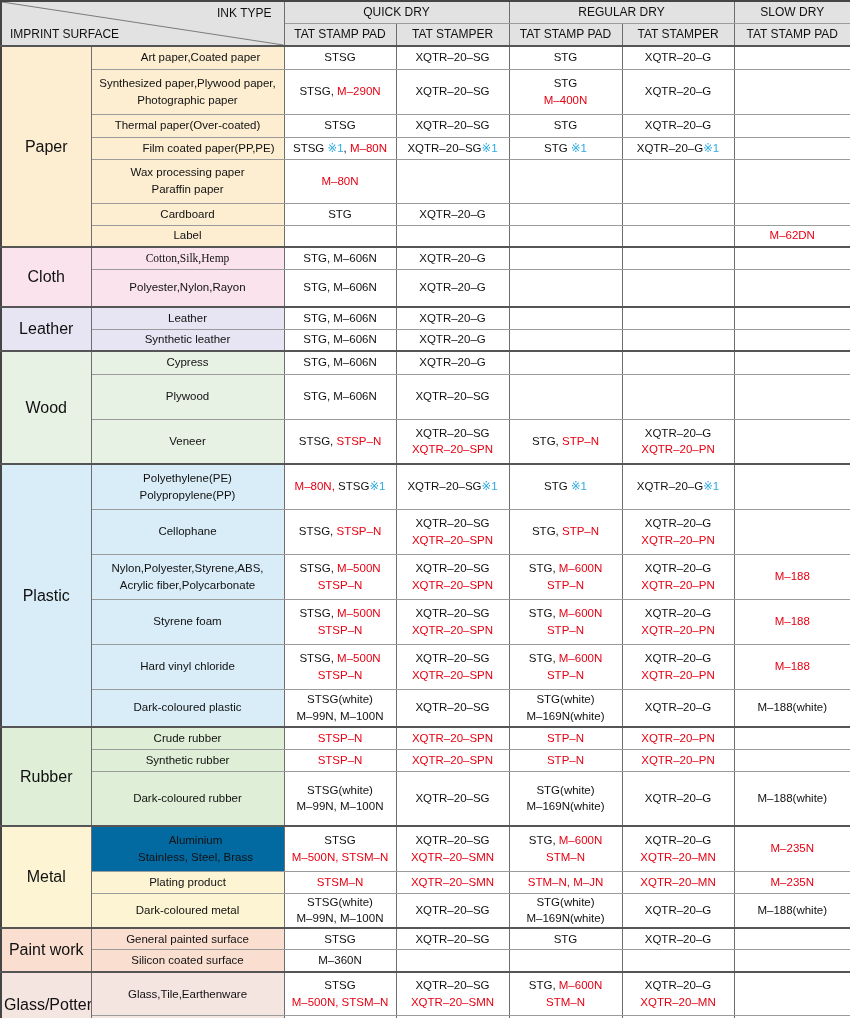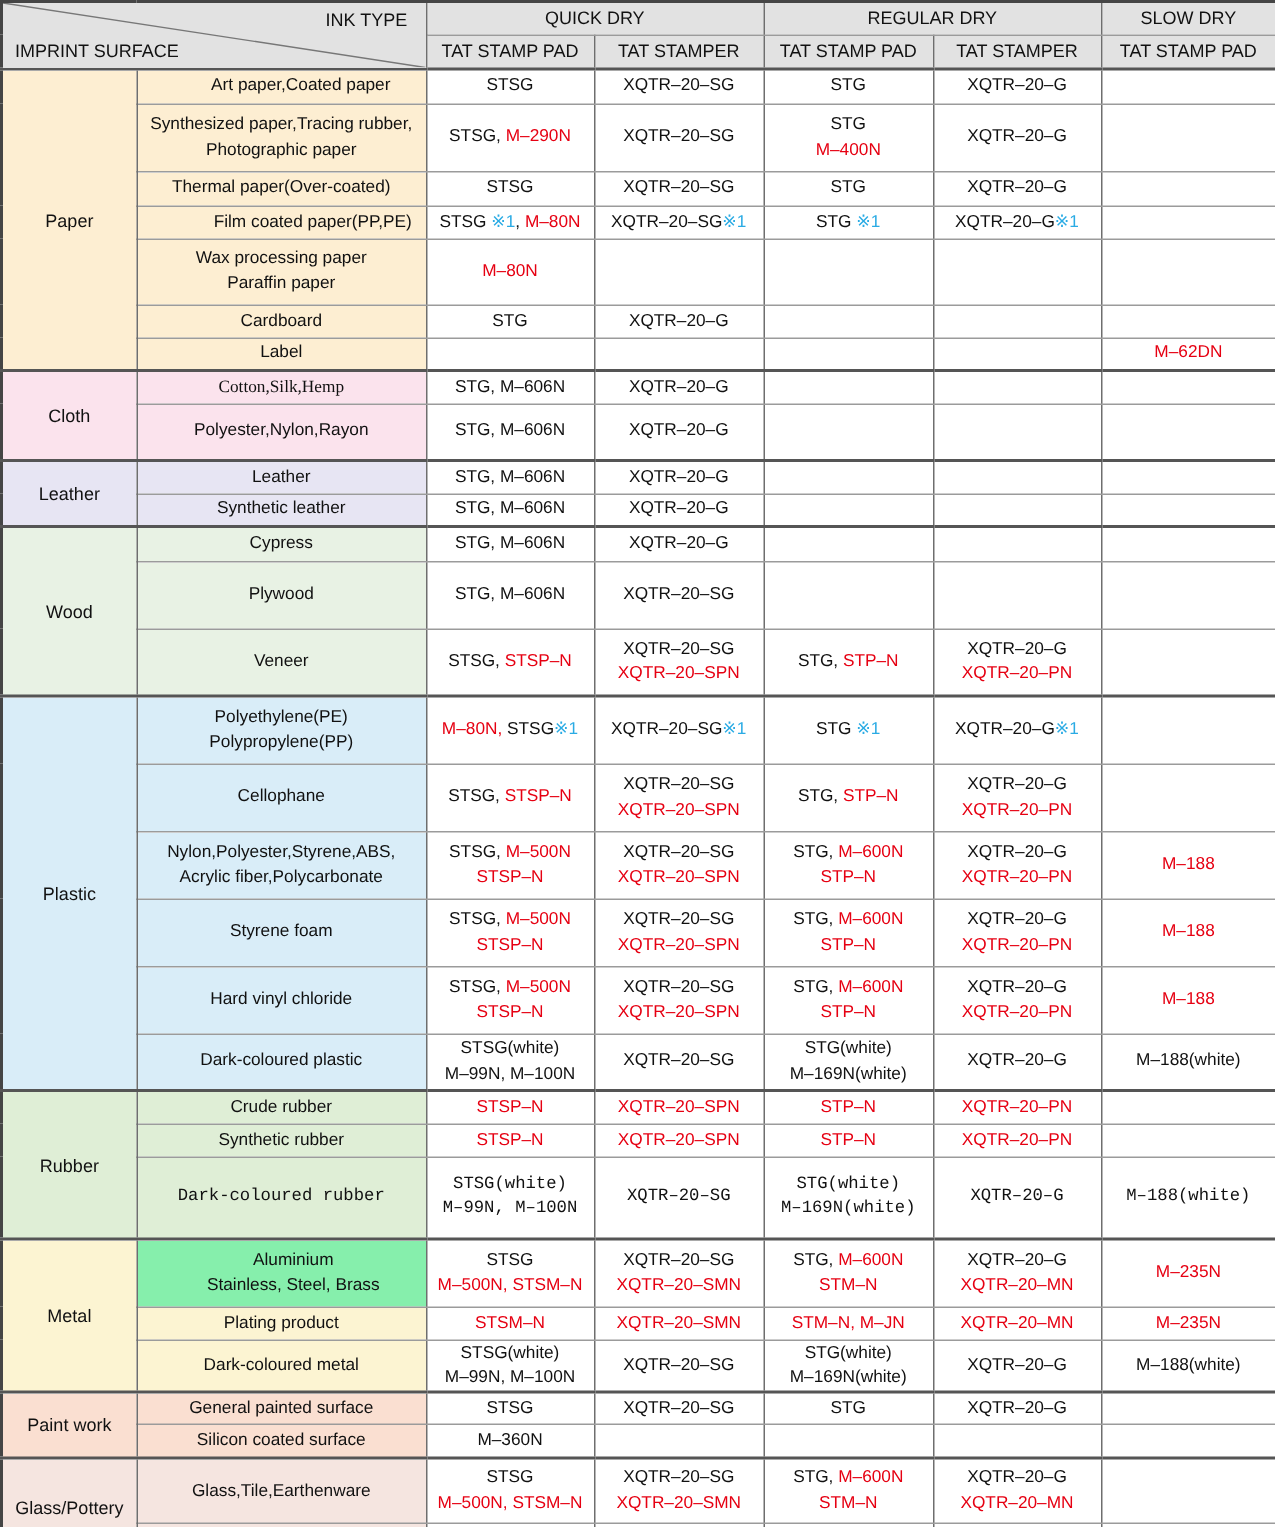--- a/index.html
+++ b/index.html
@@ -29,21 +29,21 @@
     font-weight: normal;
     font-size: 12px;
     border-color: #454545;
   }
   thead tr.group-row { height: 22px; }
   thead tr.sub-row { height: 23px; }
   th.corner { position: relative; padding: 0; }
   th.corner .diag { position: absolute; left: 0; top: 0; width: 100%; height: 100%; }
   th.corner .tr-label { position: absolute; top: 4px; right: 12px; font-size: 12px; }
   th.corner .bl-label { position: absolute; bottom: 4px; left: 8px; font-size: 12px; }
-  td.cat { font-size: 12px; }
+  td.cat { font-size: 16px; }
   td.surface { font-size: 11.5px; line-height: 1.45; }
   td.data { font-size: 11.5px; line-height: 1.45; background: #fff; white-space: nowrap; }
   tr.sec-start > td { border-top: 2px solid #555; }
   .c-k { color: #111; }
   .c-r { color: #e60012; }
   .c-b { color: #2aabe4; }
 </style>
 </head>
 <body>
 
@@ -83,21 +83,21 @@
         <tr class="sec-start" style="height: 23px;">
           <td class="cat" rowspan="7" style="background: rgb(253, 238, 210);">Paper</td>
           <td class="surface" style="background: rgb(253, 238, 210); padding-left: 28px;"><span>Art paper,Coated paper</span></td>
           <td class="data"><span class="c-k">STSG</span></td>
           <td class="data"><span class="c-k">XQTR–20–SG</span></td>
           <td class="data"><span class="c-k">STG</span></td>
           <td class="data"><span class="c-k">XQTR–20–G</span></td>
           <td class="data"></td>
         </tr>
         <tr style="height: 45px;">
-          <td class="surface" style="background: rgb(253, 238, 210);"><span>Synthesized paper,Tracing rubber,</span><br><span>Photographic paper</span></td>
+          <td class="surface" style="background: rgb(253, 238, 210);"><span>Synthesized paper,Plywood paper,</span><br><span>Photographic paper</span></td>
           <td class="data"><span class="c-k">STSG, </span><span class="c-r">M–290N</span></td>
           <td class="data"><span class="c-k">XQTR–20–SG</span></td>
           <td class="data"><span class="c-k">STG</span><br><span class="c-r">M–400N</span></td>
           <td class="data"><span class="c-k">XQTR–20–G</span></td>
           <td class="data"></td>
         </tr>
         <tr style="height: 23px;">
           <td class="surface" style="background: rgb(253, 238, 210);"><span>Thermal paper(Over-coated)</span></td>
           <td class="data"><span class="c-k">STSG</span></td>
           <td class="data"><span class="c-k">XQTR–20–SG</span></td>
@@ -255,31 +255,31 @@
           <td class="data"></td>
         </tr>
         <tr style="height: 22px;">
           <td class="surface" style="background: rgb(223, 238, 214);"><span>Synthetic rubber</span></td>
           <td class="data"><span class="c-r">STSP–N</span></td>
           <td class="data"><span class="c-r">XQTR–20–SPN</span></td>
           <td class="data"><span class="c-r">STP–N</span></td>
           <td class="data"><span class="c-r">XQTR–20–PN</span></td>
           <td class="data"></td>
         </tr>
-        <tr style="height: 55px; font-family: Liberation Mono, monospace;">
+        <tr style="height: 55px;">
           <td class="surface" style="background: rgb(223, 238, 214);"><span>Dark-coloured rubber</span></td>
           <td class="data"><span class="c-k">STSG(white)</span><br><span class="c-k">M–99N, M–100N</span></td>
           <td class="data"><span class="c-k">XQTR–20–SG</span></td>
           <td class="data"><span class="c-k">STG(white)</span><br><span class="c-k">M–169N(white)</span></td>
           <td class="data"><span class="c-k">XQTR–20–G</span></td>
           <td class="data"><span class="c-k">M–188(white)</span></td>
         </tr>
         <tr class="sec-start" style="height: 45px;">
           <td class="cat" rowspan="3" style="background: rgb(252, 244, 210);">Metal</td>
-          <td class="surface" style="background: #86efac; padding-left: 18px;"><span>Aluminium</span><br><span>Stainless, Steel, Brass</span></td>
+          <td class="surface" style="background: #0369a1; padding-left: 18px;"><span>Aluminium</span><br><span>Stainless, Steel, Brass</span></td>
           <td class="data"><span class="c-k">STSG</span><br><span class="c-r">M–500N, STSM–N</span></td>
           <td class="data"><span class="c-k">XQTR–20–SG</span><br><span class="c-r">XQTR–20–SMN</span></td>
           <td class="data"><span class="c-k">STG, </span><span class="c-r">M–600N</span><br><span class="c-r">STM–N</span></td>
           <td class="data"><span class="c-k">XQTR–20–G</span><br><span class="c-r">XQTR–20–MN</span></td>
           <td class="data"><span class="c-r">M–235N</span></td>
         </tr>
         <tr style="height: 22px;">
           <td class="surface" style="background: rgb(252, 244, 210);"><span>Plating product</span></td>
           <td class="data"><span class="c-r">STSM–N</span></td>
           <td class="data"><span class="c-r">XQTR–20–SMN</span></td>

